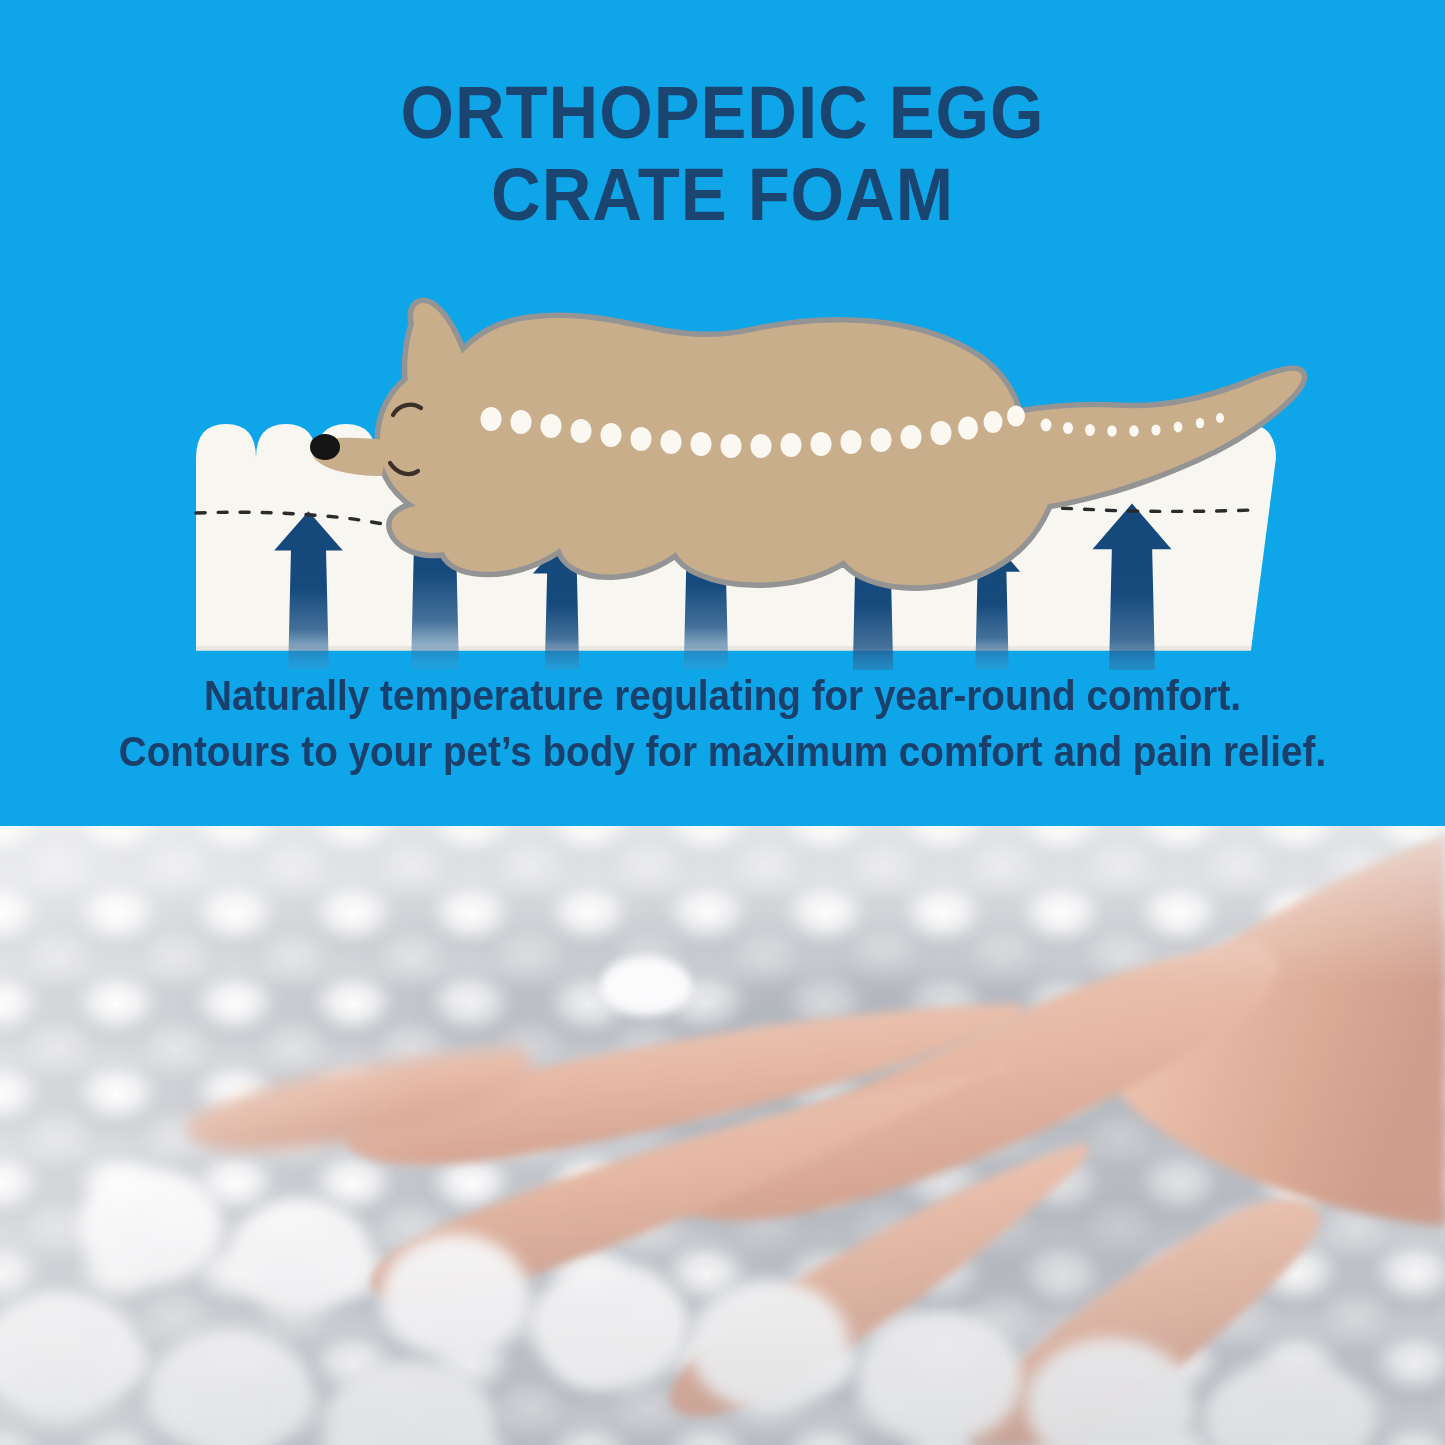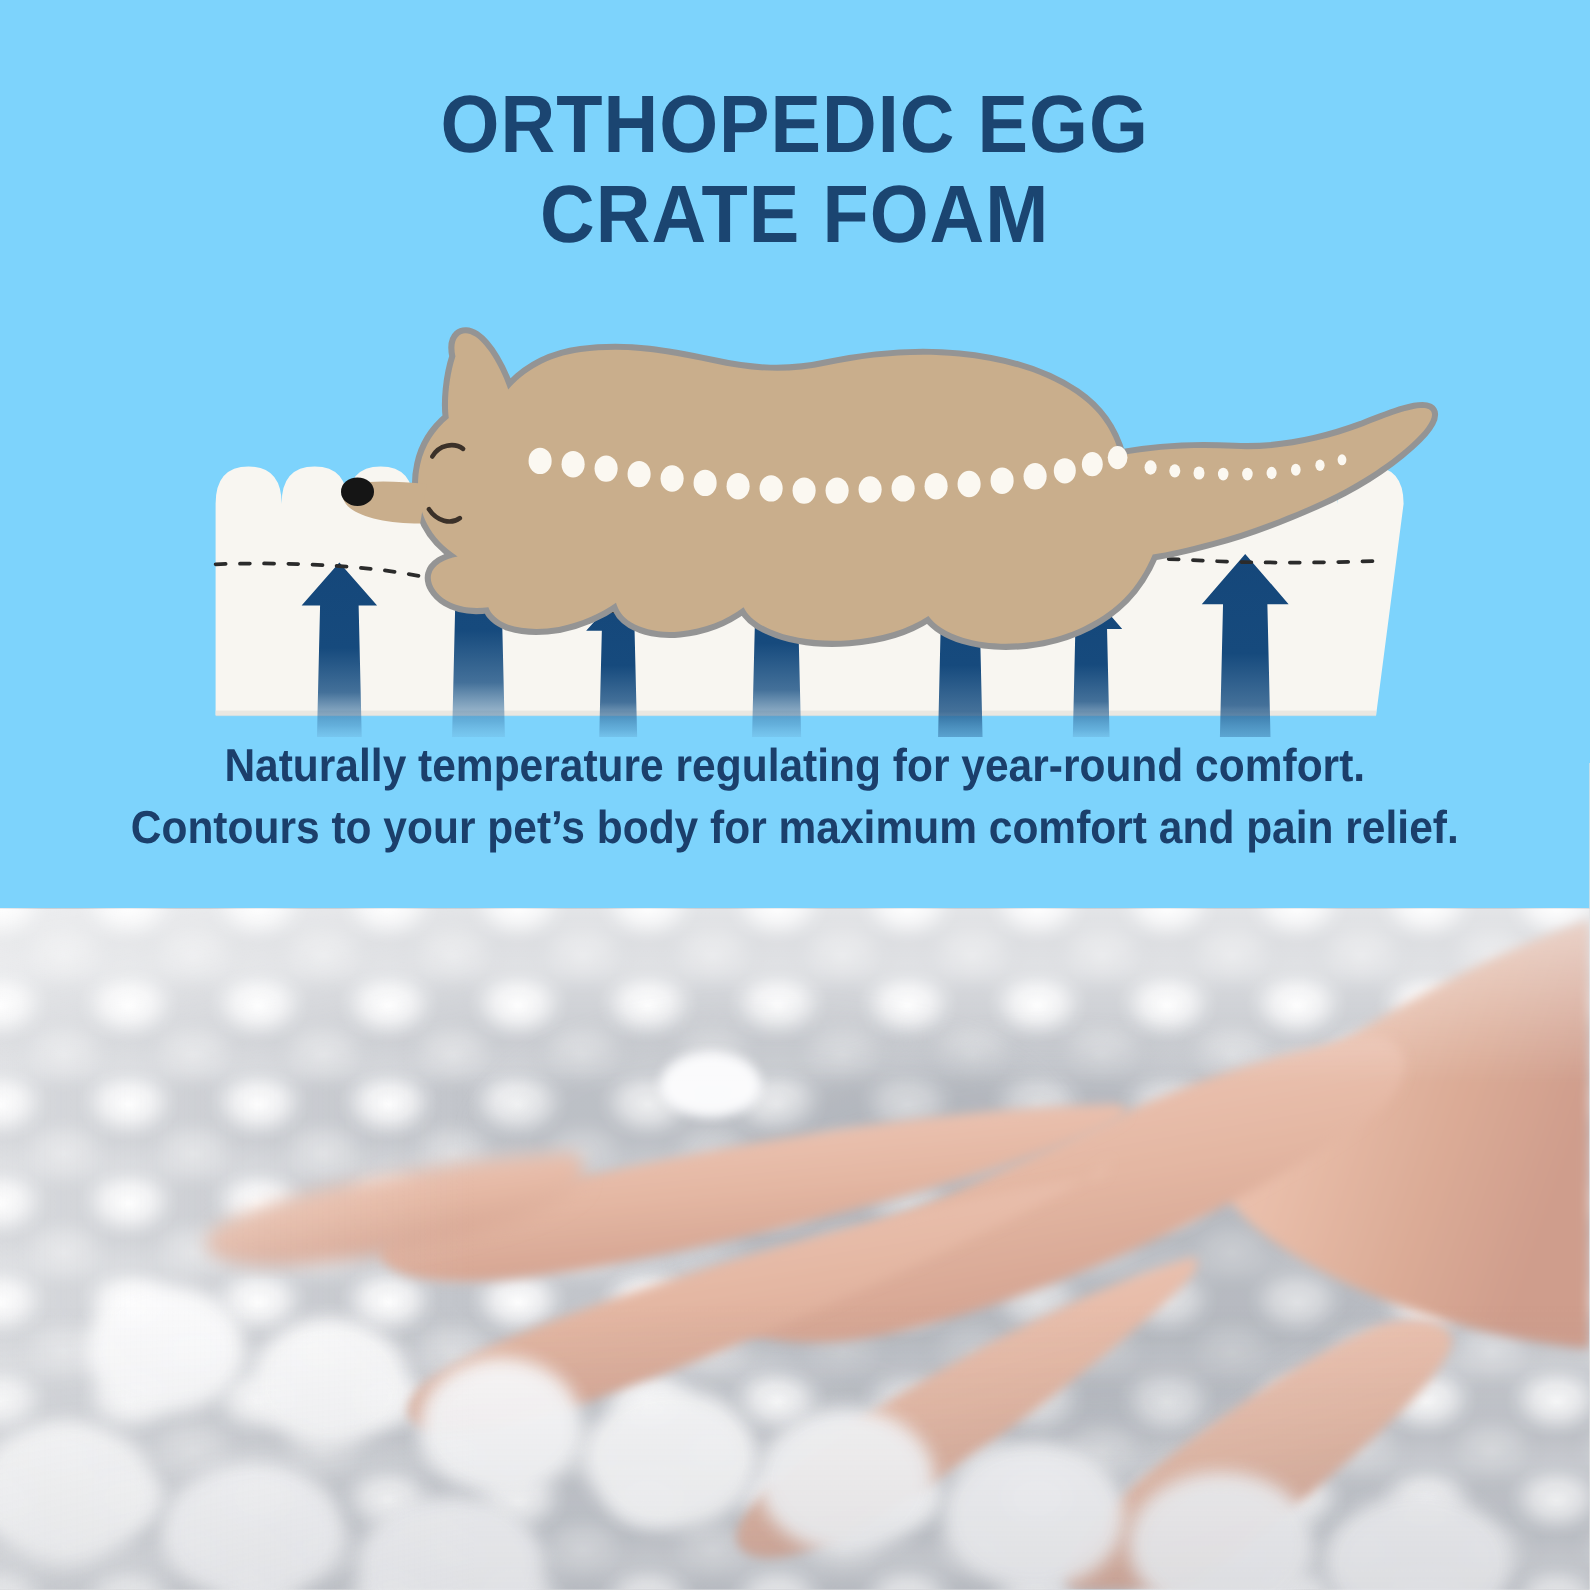--- a/index.html
+++ b/index.html
@@ -7,21 +7,21 @@
   body {
     font-family:"Liberation Sans", sans-serif;
     background:#cdcdcd;
     overflow:hidden;
     position:relative;
   }
 
   
   #panel {
     position:absolute; left:0; top:0; width:1445px; height:826px;
-    background:#7dd3fc;
+    background:#0ea5e9;
     overflow:hidden;
   }
 
   #title {
     position:absolute; left:0; top:72px; width:1445px;
     text-align:center;
     color:#1b4571;
     font-family:"Liberation Sans Narrow","Liberation Sans",sans-serif;
     font-weight:bold;
     font-size:74px;

